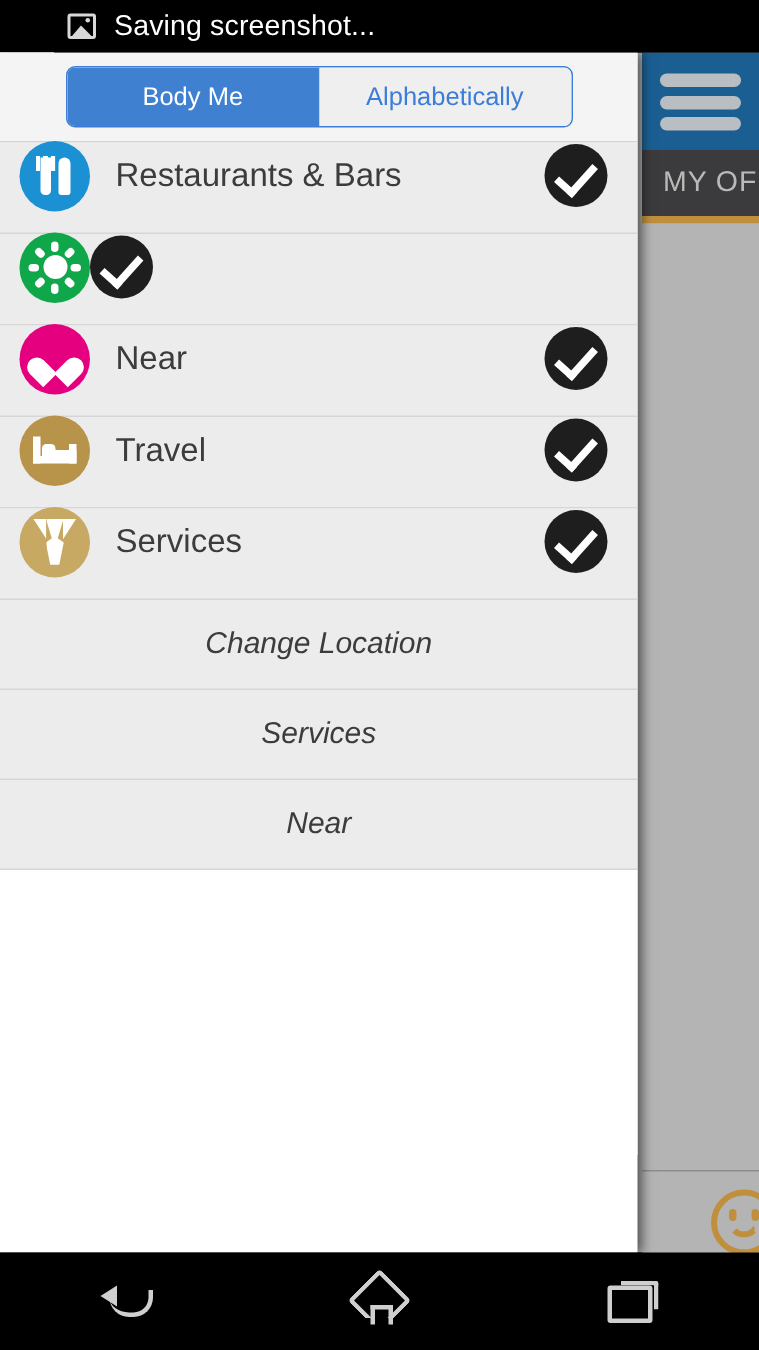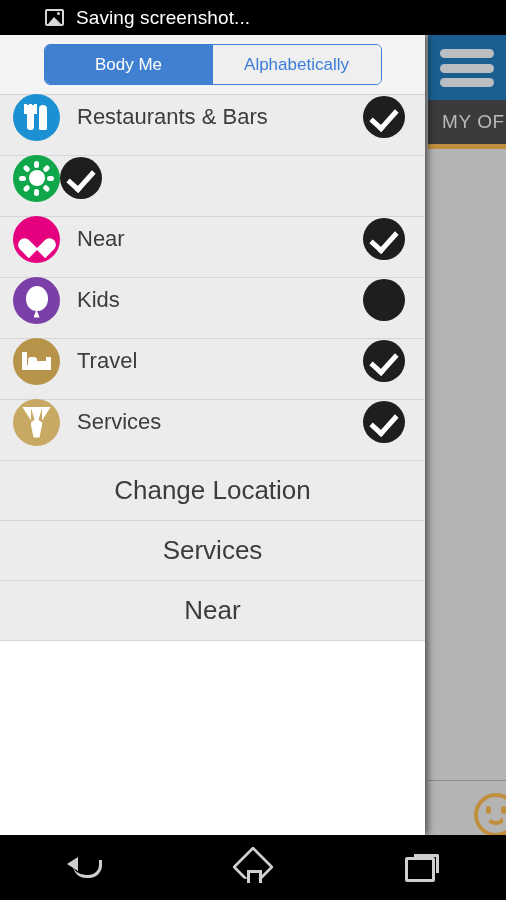--- a/index.html
+++ b/index.html
@@ -213,21 +213,21 @@
   }
   .g-bed-mat {
     position:absolute; left:15px; top:23px; width:23px; height:5px; background:#fff;
   }
 
   
   .menu-row {
     height:60px; background:#ececec;
     border-bottom:1px solid #d6d6d6;
     display:flex; align-items:center; justify-content:center;
-    font-size:26px; color:#3c3c3c;
+    font-size:20px; color:#3c3c3c;font-style:italic;
   }
   #drawer-blank { background:#fff; height:190px; }
 
   
   #nav-bar {
     position:absolute; left:0; top:835px; width:506px; height:65px;
     background:#000; display:flex; align-items:center;
   }
   #nav-bar .nav-btn {
     flex:1; height:65px; display:flex; align-items:center; justify-content:center;
@@ -326,27 +326,20 @@
   </div>
 
   <div class="cat-row">
     <div class="cat-icon" style="background:#e4007f">
       <span class="g-heart"></span>
     </div>
     <div class="cat-label">Near</div>
     <div class="check on"></div>
   </div>
 
-  <div class="cat-row">
-    <div class="cat-icon" style="background:#7b3fa8">
-      <span class="g-balloon"></span>
-    </div>
-    <div class="cat-label">Kids</div>
-    <div class="check"></div>
-  </div>
 
   <div class="cat-row">
     <div class="cat-icon" style="background:#b7944a">
       <span class="g-bed-hb"></span>
         <span class="g-bed-fb"></span>
       <span class="g-bed-pil"></span>
         <span class="g-bed-mat"></span>
         <span class="g-bed-base"></span>
     </div>
     <div class="cat-label">Travel</div>

